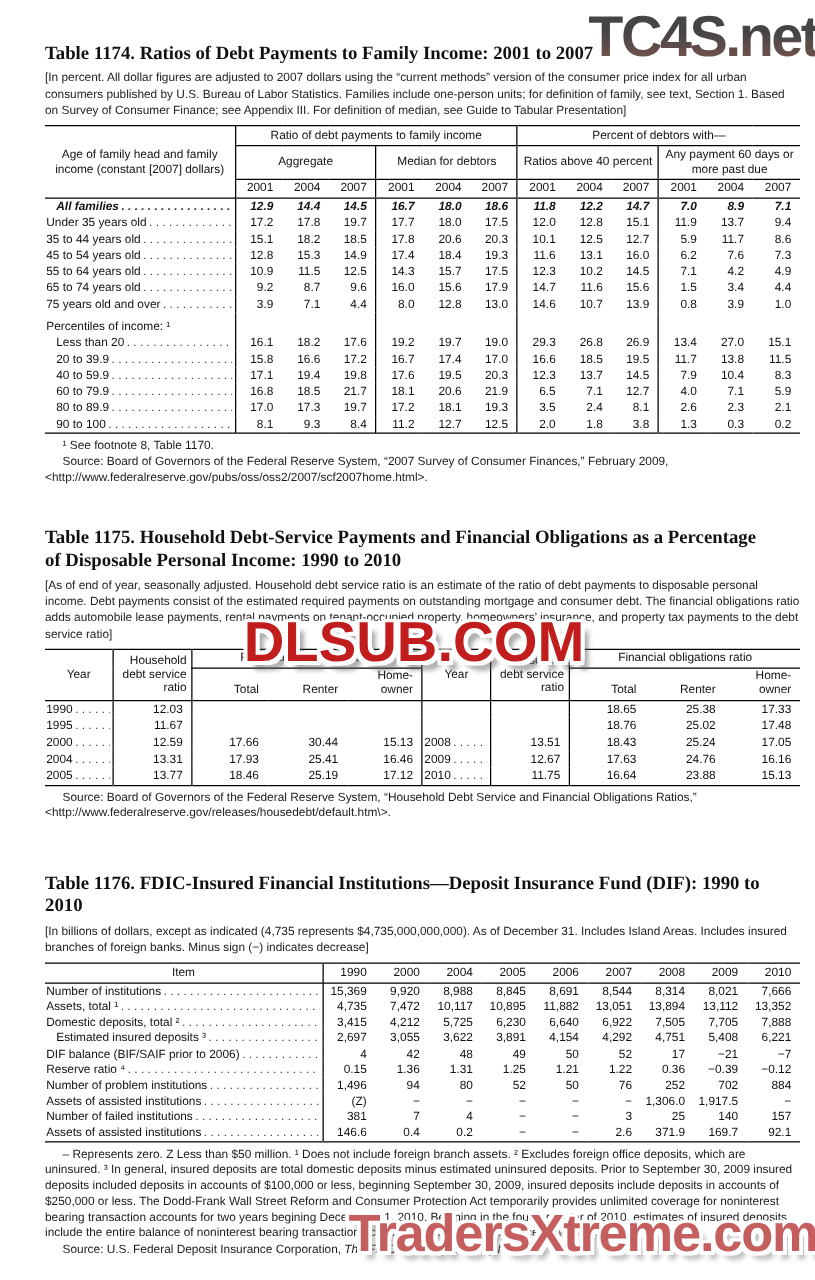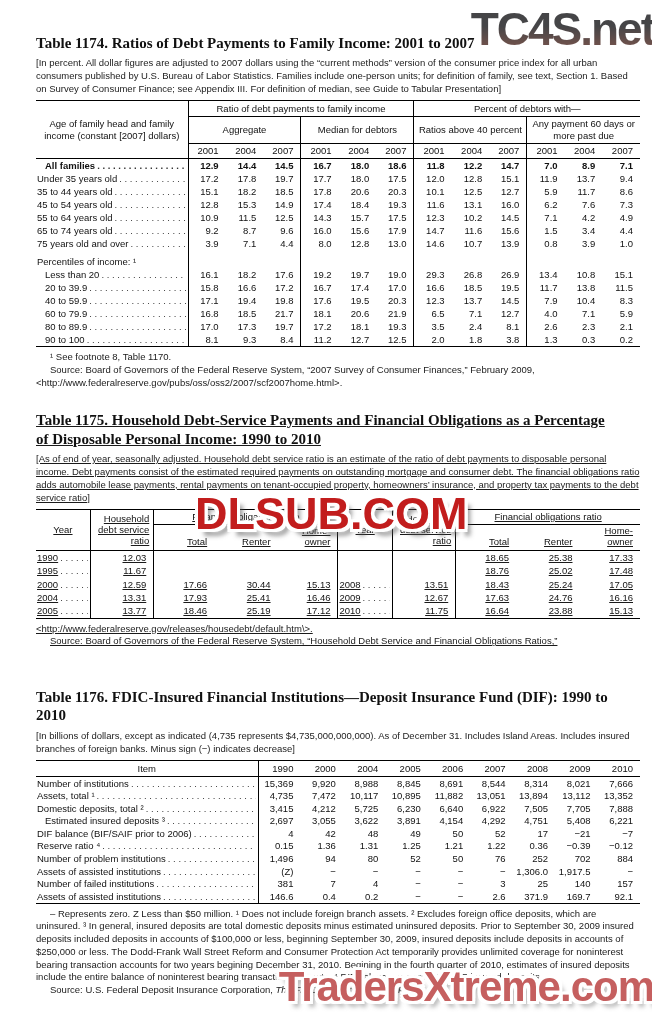--- a/index.html
+++ b/index.html
@@ -22,21 +22,21 @@
   .vl{border-left:1px solid #000;}
   .vlh{border-left:1.5px solid #000;}
   .num{text-align:right;padding:0.8px 7px 0.8px 1px;}
   td,th{line-height:1.2;}
   .stub{padding:0.8px 2px 0.8px 1px;border-right:1px solid #000;overflow:hidden;}
   .cw{display:flex;align-items:baseline;overflow:hidden;}
   .lt{white-space:nowrap;}
   .ind .lt{padding-left:8px;}
   .dots{flex:1;overflow:hidden;white-space:nowrap;height:1em;margin-left:2px;color:#333;}
   .dots::before{content:". . . . . . . . . . . . . . . . . . . . . . . . . . . . . . . . . .";}
-  .bold-row{font-weight:bold;}
+  .bold-row{font-weight:bold;font-style:italic;}
   .bold-row .lt{padding-left:8px;}
   .section-row td{padding-top:6px;margin-left:14px;}
   .gs td{padding-top:6px;}
   .fn{font-size:9.5px;line-height:1.34;margin-top:4px;max-width:604px;}
   .fn .line{display:block;}
   .fn .ind1{text-indent:14px;}
   
   .t1174{border-top:1.5px solid #000;border-bottom:1px solid #000;}
   .t1174 .stubhead{
     border-right:1px solid #000;border-bottom:1px solid #000;
@@ -298,21 +298,21 @@
             <td class="num">16.1</td>
             <td class="num">18.2</td>
             <td class="num">17.6</td>
             <td class="num vl">19.2</td>
             <td class="num">19.7</td>
             <td class="num">19.0</td>
             <td class="num vlh">29.3</td>
             <td class="num">26.8</td>
             <td class="num">26.9</td>
             <td class="num vl">13.4</td>
-            <td class="num">10.8</td>
+            <td class="num">27.0</td>
             <td class="num">15.1</td>
           </tr>
           <tr>
             <td class="stub ind">
               <div class="cw">
                 <span class="lt">20 to 39.9</span>
                 <span class="dots"></span>
               </div>
             </td>
             <td class="num">15.8</td>
@@ -410,21 +410,21 @@
           </tr>
         </tbody>
     </table>
     <div class="fn">
       <span class="line ind1">¹ See footnote 8, Table 1170.</span>
       <span class="line ind1">Source: Board of Governors of the Federal Reserve System, “2007 Survey of Consumer Finances,” February 2009,</span>
       <span class="line">&lt;http://www.federalreserve.gov/pubs/oss/oss2/2007/scf2007home.html&gt;.</span>
     </div>
   </div>
 
-  <div class="sec" style="margin-top:22px;text-decoration:underline;">
+  <div class="sec" style="margin-top:32px;">
     <h2 class="tbl-title">Table 1175. Household Debt-Service Payments and Financial Obligations as a Percentage of Disposable Personal Income: 1990 to 2010</h2>
     <p class="tbl-note">[As of end of year, seasonally adjusted. Household debt service ratio is an estimate of the ratio of debt payments to disposable personal income. Debt payments consist of the estimated required payments on outstanding mortgage and consumer debt. The financial obligations ratio adds automobile lease payments, rental payments on tenant-occupied property, homeowners’ insurance, and property tax payments to the debt service ratio]</p>
     <table class="t1175">
       <colgroup>
         <col style="width:9%">
           <col style="width:10.5%">
           <col style="width:10%">
           <col style="width:10.5%">
           <col style="width:10%">
         <col style="width:9%">
@@ -558,22 +558,22 @@
               </div>
             </td>
             <td class="num vl">11.75</td>
             <td class="num vl">16.64</td>
             <td class="num">23.88</td>
             <td class="num">15.13</td>
           </tr>
         </tbody>
     </table>
     <div class="fn">
+      <span class="line ind1">Source: Board of Governors of the Federal Reserve System, “Household Debt Service and Financial Obligations Ratios,”</span>
       <span class="line">&lt;http://www.federalreserve.gov/releases/housedebt/default.htm\&gt;.</span>
-      <span class="line ind1">Source: Board of Governors of the Federal Reserve System, “Household Debt Service and Financial Obligations Ratios,”</span>
     </div>
   </div>
 
   <div class="sec" style="margin-top:40px;">
     <h2 class="tbl-title">Table 1176. FDIC-Insured Financial Institutions—Deposit Insurance Fund (DIF): 1990 to 2010</h2>
     <p class="tbl-note">[In billions of dollars, except as indicated (4,735 represents $4,735,000,000,000). As of December 31. Includes Island Areas. Includes insured branches of foreign banks. Minus sign (−) indicates decrease]</p>
     <table class="t1176">
       <colgroup>
         <col style="width:222px">
         <col span="9">

